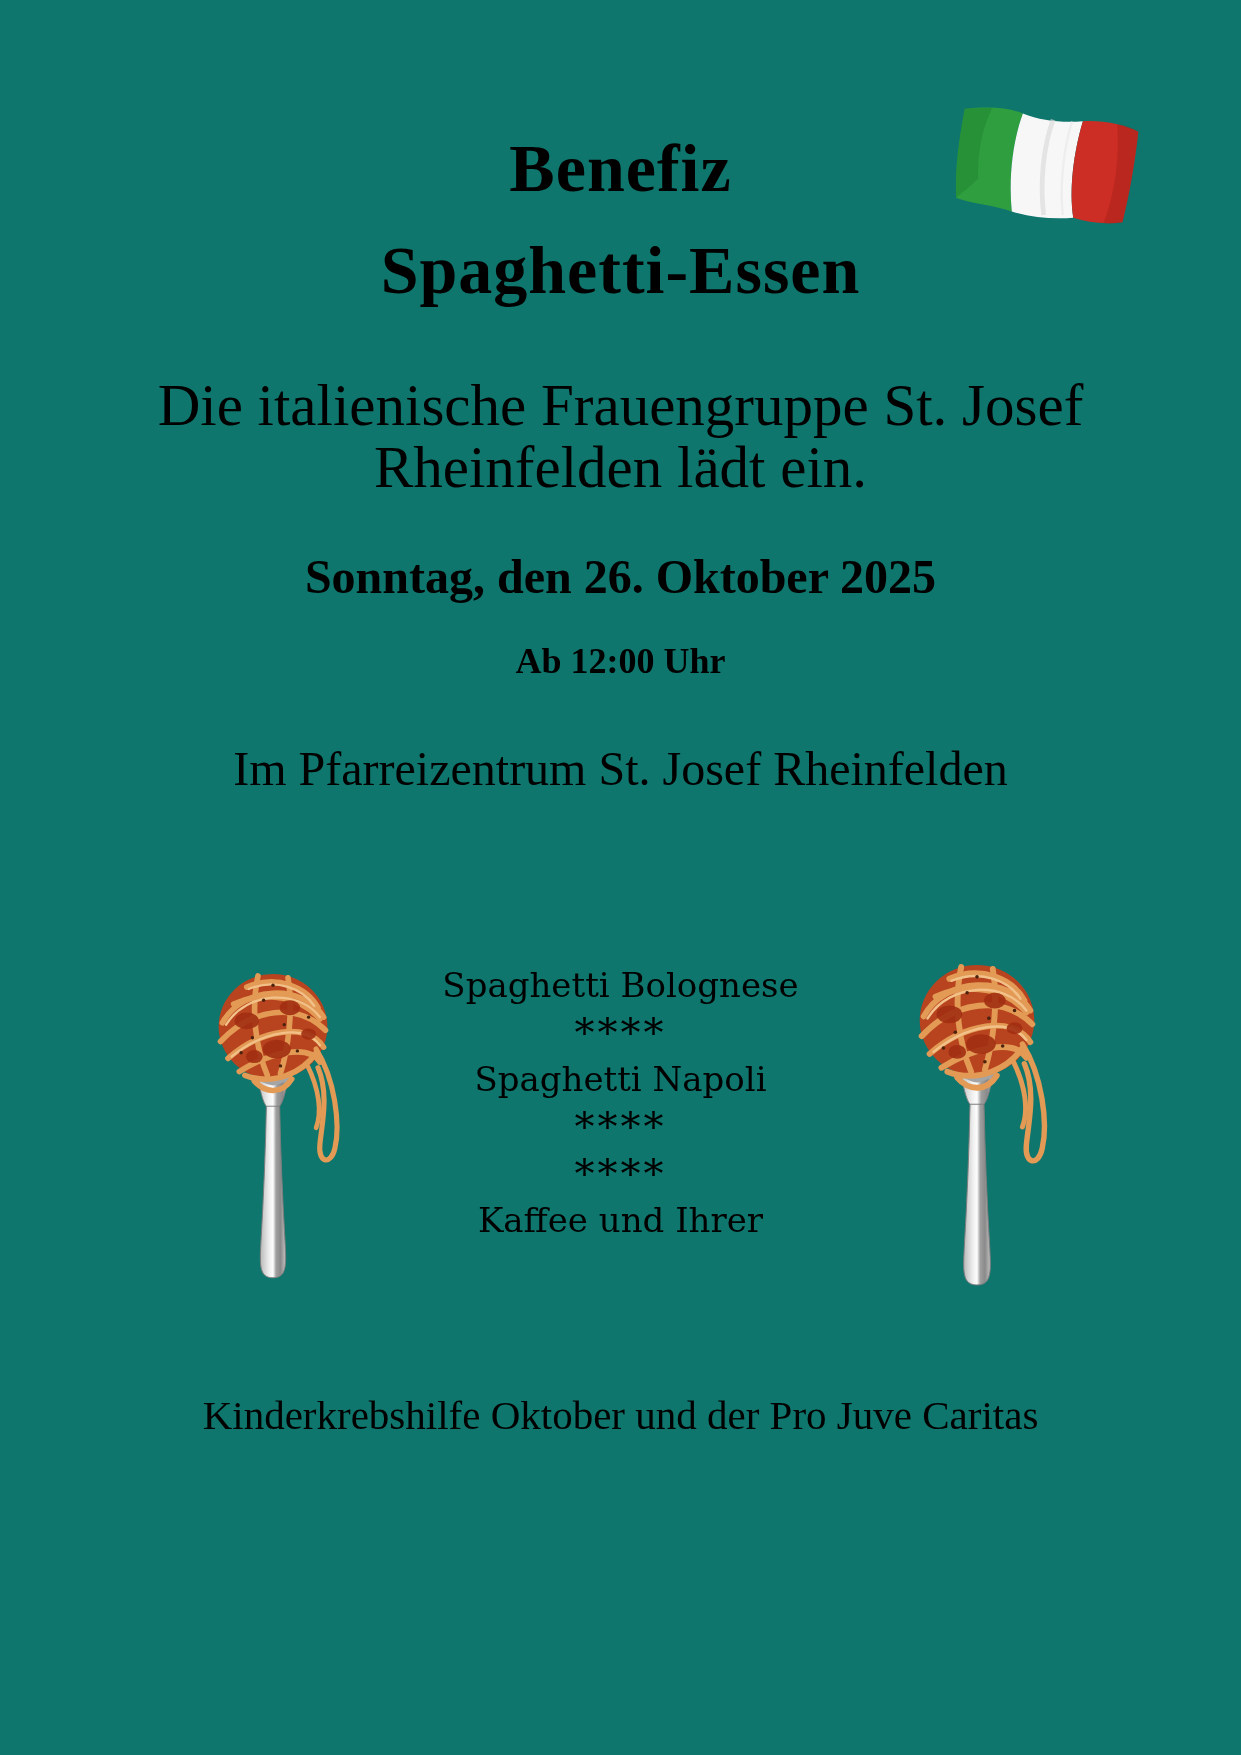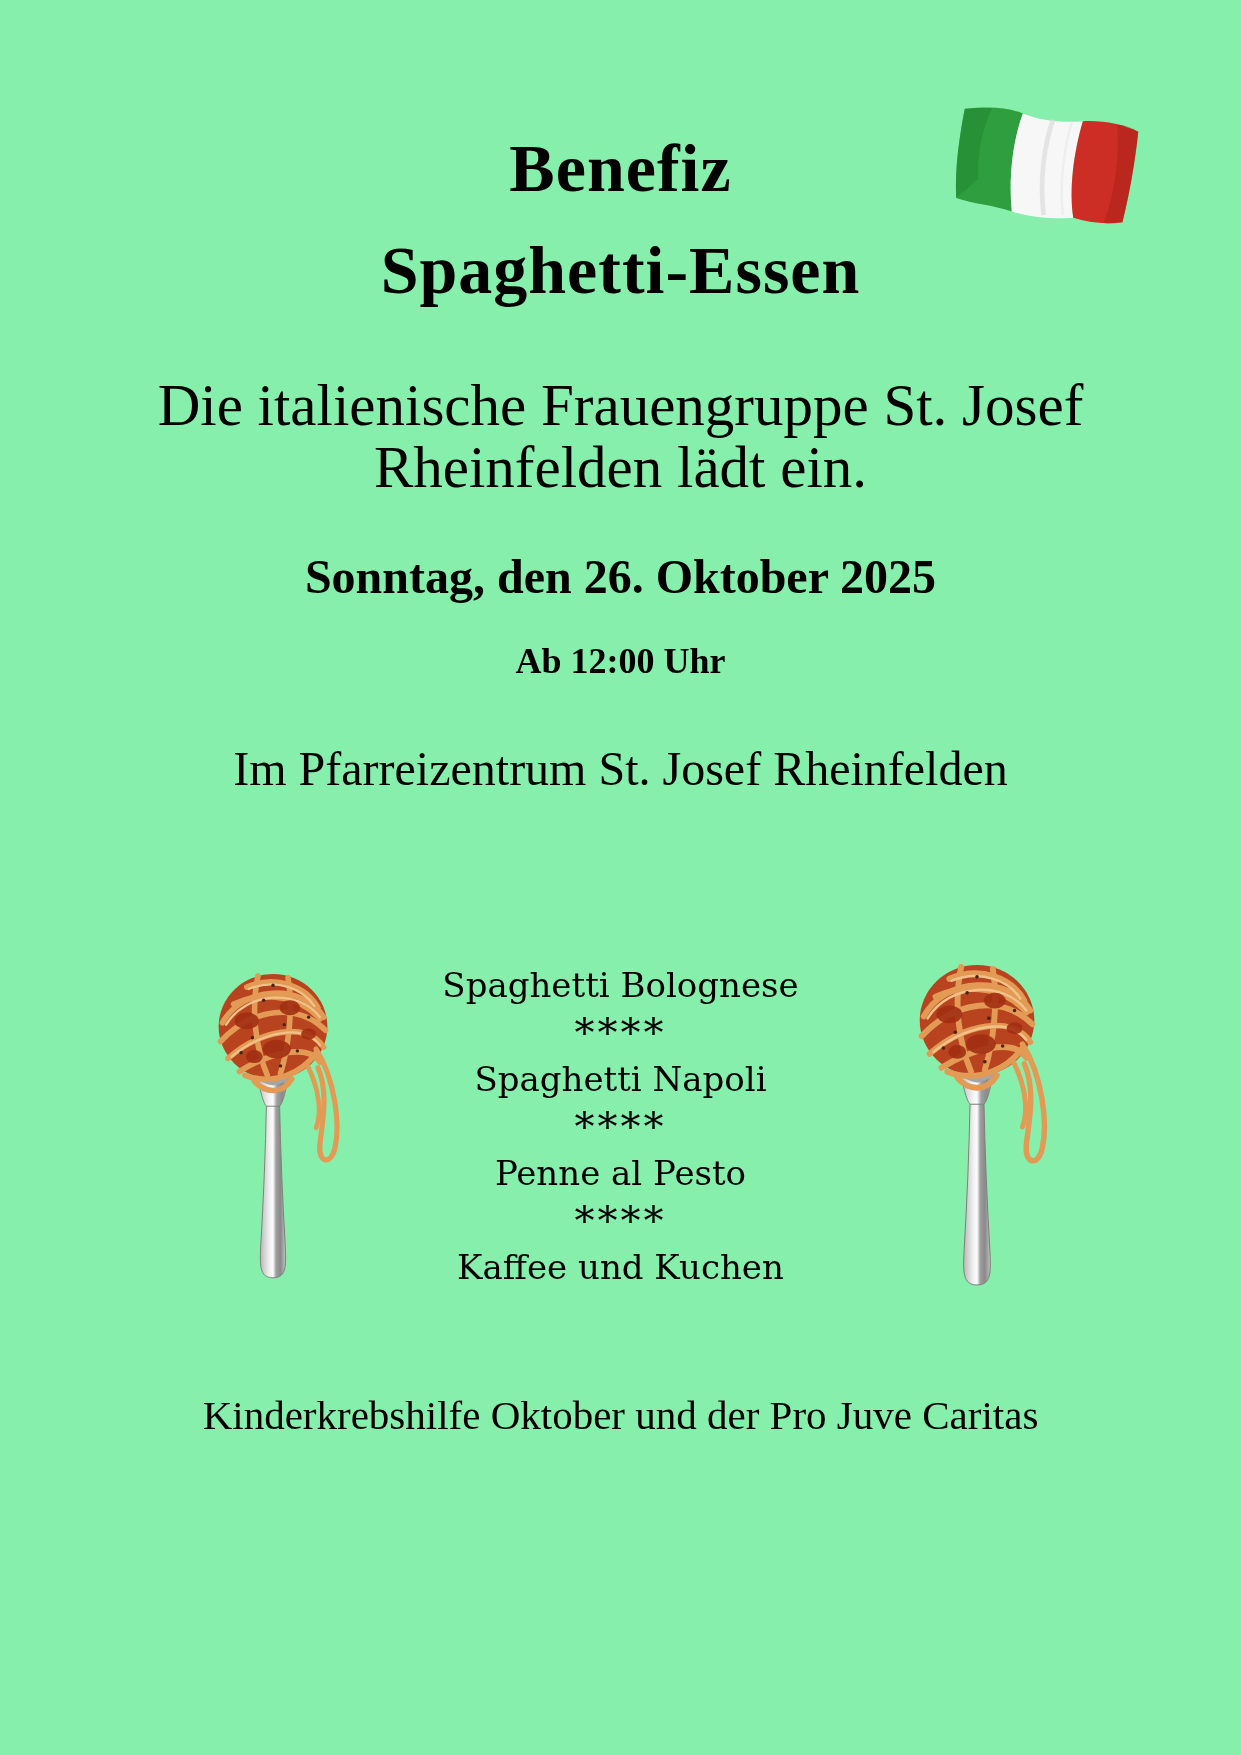--- a/index.html
+++ b/index.html
@@ -1,21 +1,21 @@
 <!DOCTYPE html>
 <html lang="de"><head>
 <meta charset="utf-8">
 <title>Benefiz Spaghetti-Essen</title>
 <style>
   html,body{margin:0;padding:0;background:#ffffff;}
   .page{
     position:relative;
     width:1241px;height:1755px;
     margin:0 auto;
-    background:#86efac;
+    background:#0f766e;
     color:#000;
     overflow:hidden;
     font-family:"Liberation Serif", serif;
   }
   .centered{
     position:absolute;left:0;right:0;
     text-align:center;
     margin:0;
   }
   .title{
@@ -176,22 +176,21 @@
     <svg viewBox="0 0 160 345">
         <use href="#fork-art"></use>
       </svg>
   </div>
 
   <div class="centered menu">
     <div class="menu-item">Spaghetti Bolognese</div>
     <div class="menu-sep">****</div>
     <div class="menu-item">Spaghetti Napoli</div>
     <div class="menu-sep">****</div>
-    <div class="menu-item">Penne al Pesto</div>
     <div class="menu-sep">****</div>
-    <div class="menu-item">Kaffee und Kuchen</div>
+    <div class="menu-item">Kaffee und Ihrer</div>
   </div>
 
   <div class="centered footer-text">
     <div>Kinderkrebshilfe Oktober und der Pro Juve Caritas</div>
   </div>
 
 </div>
 
 </body></html>

